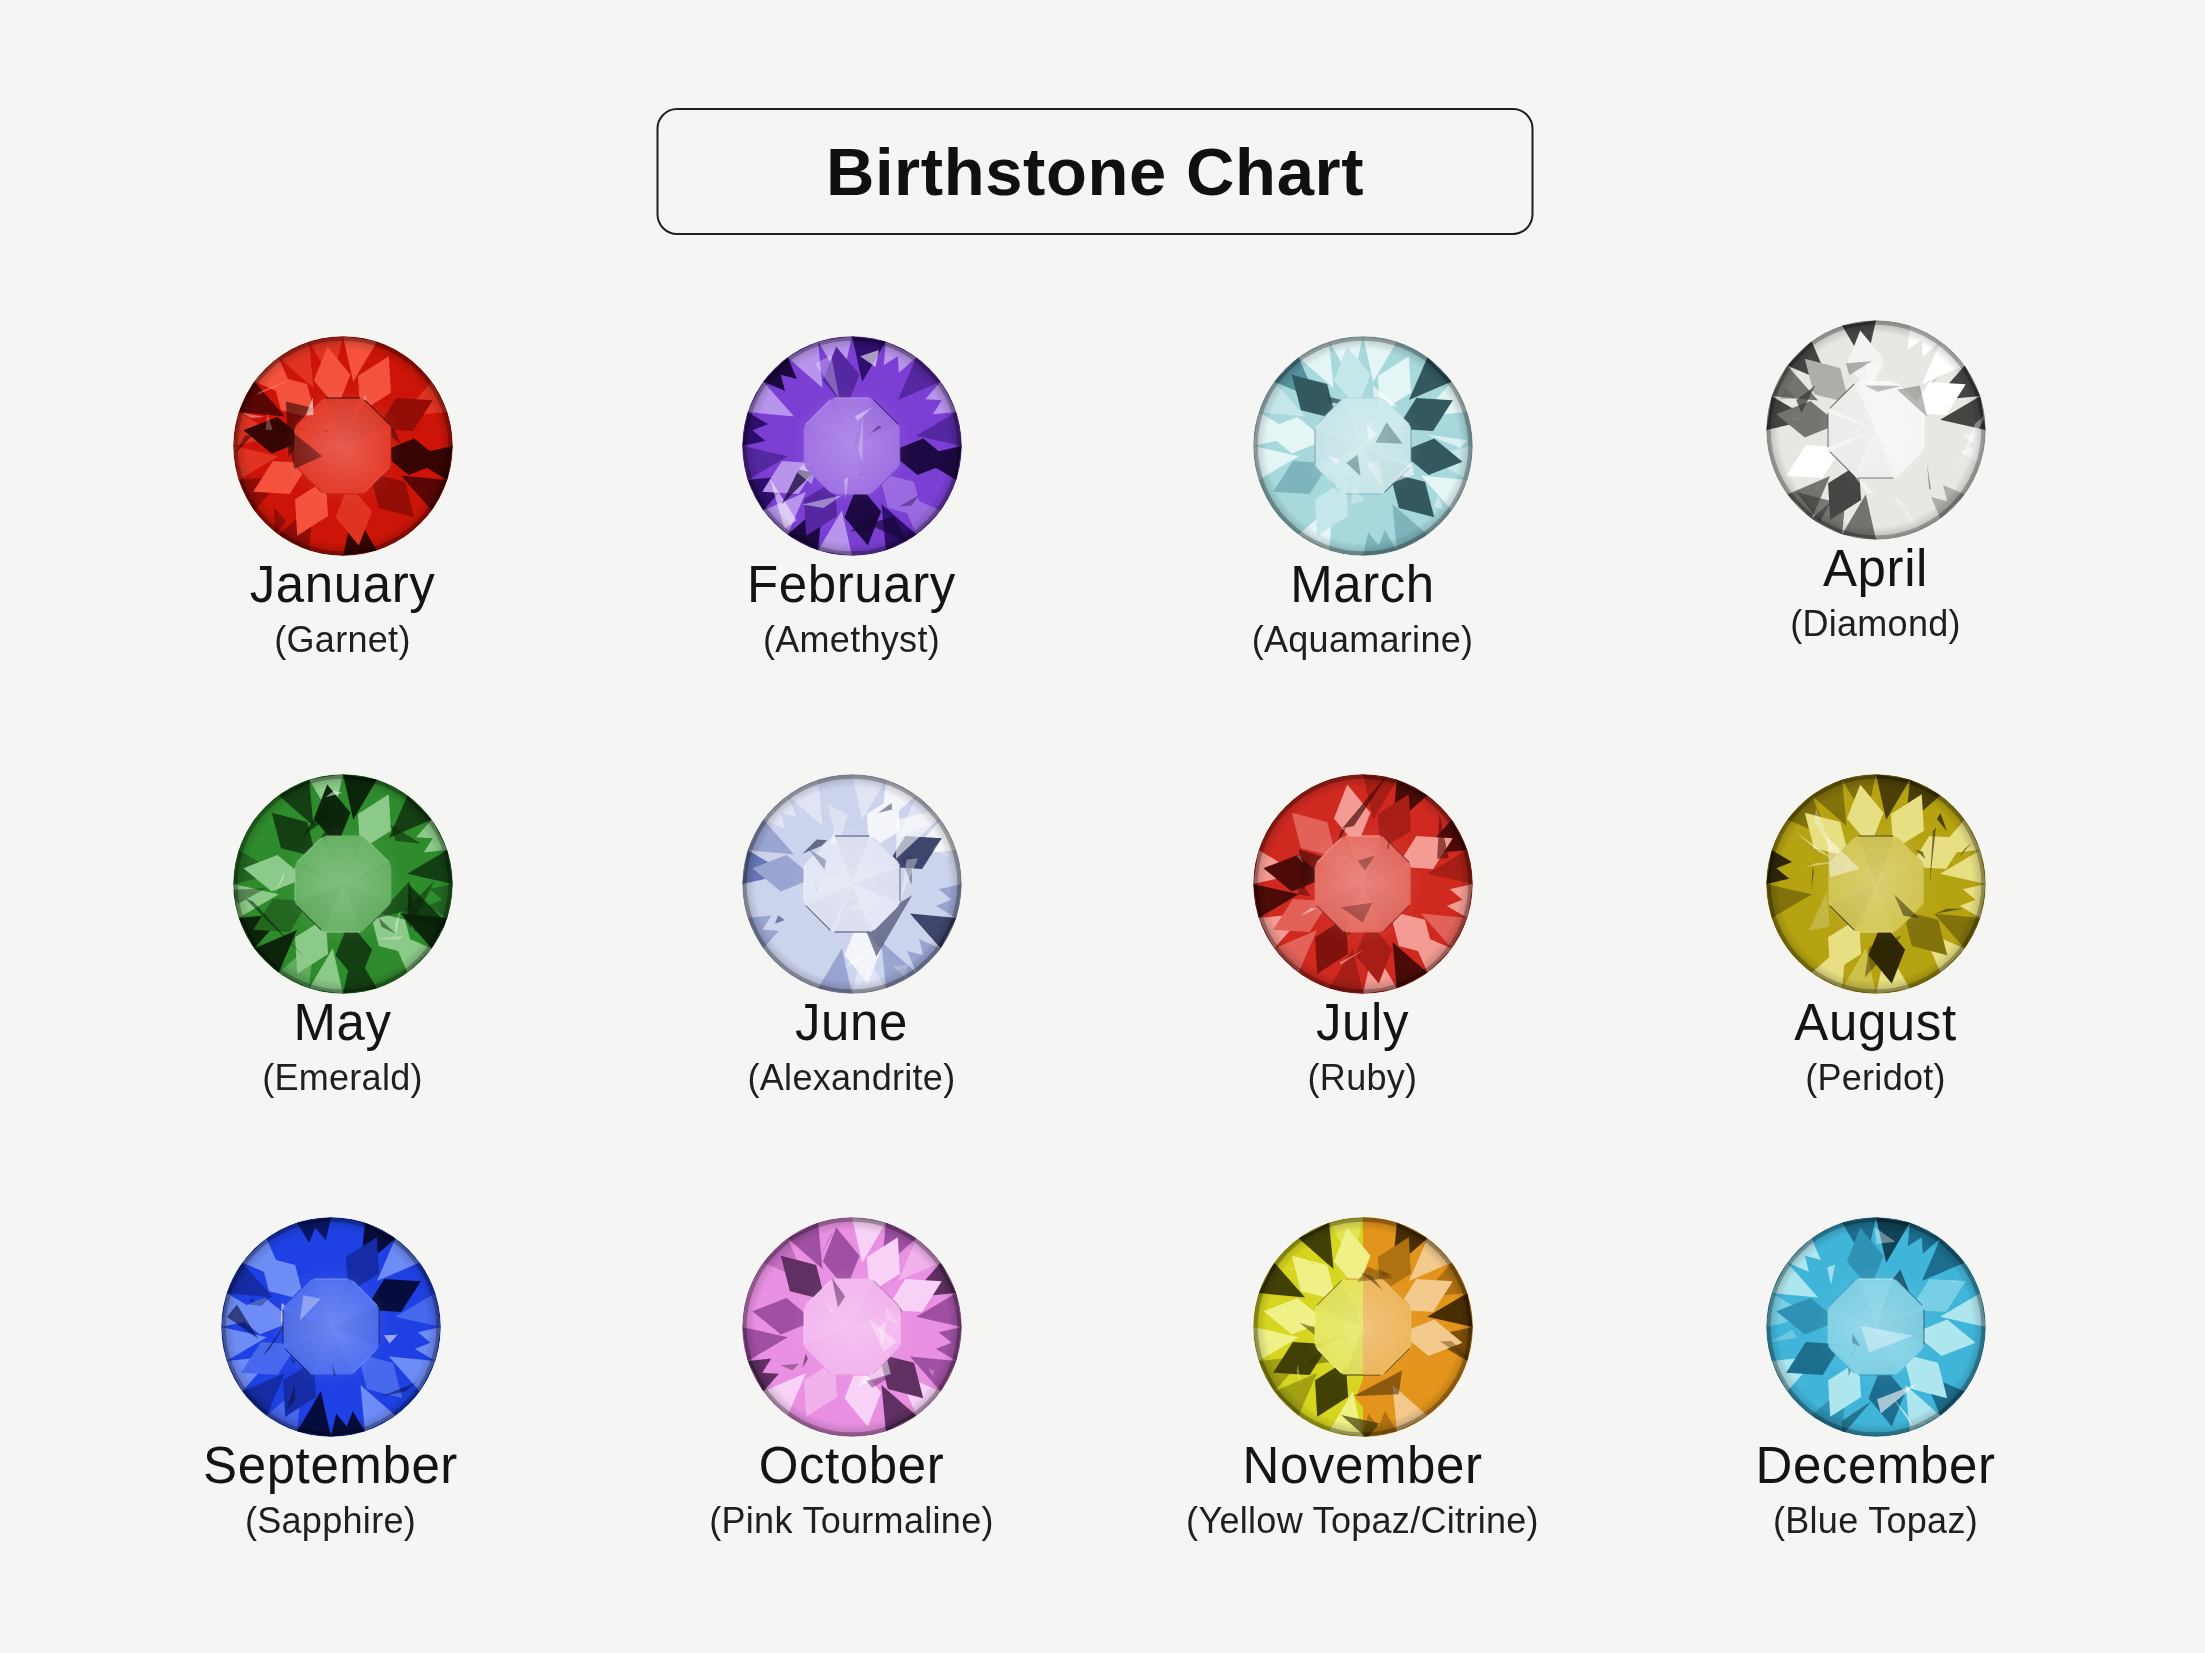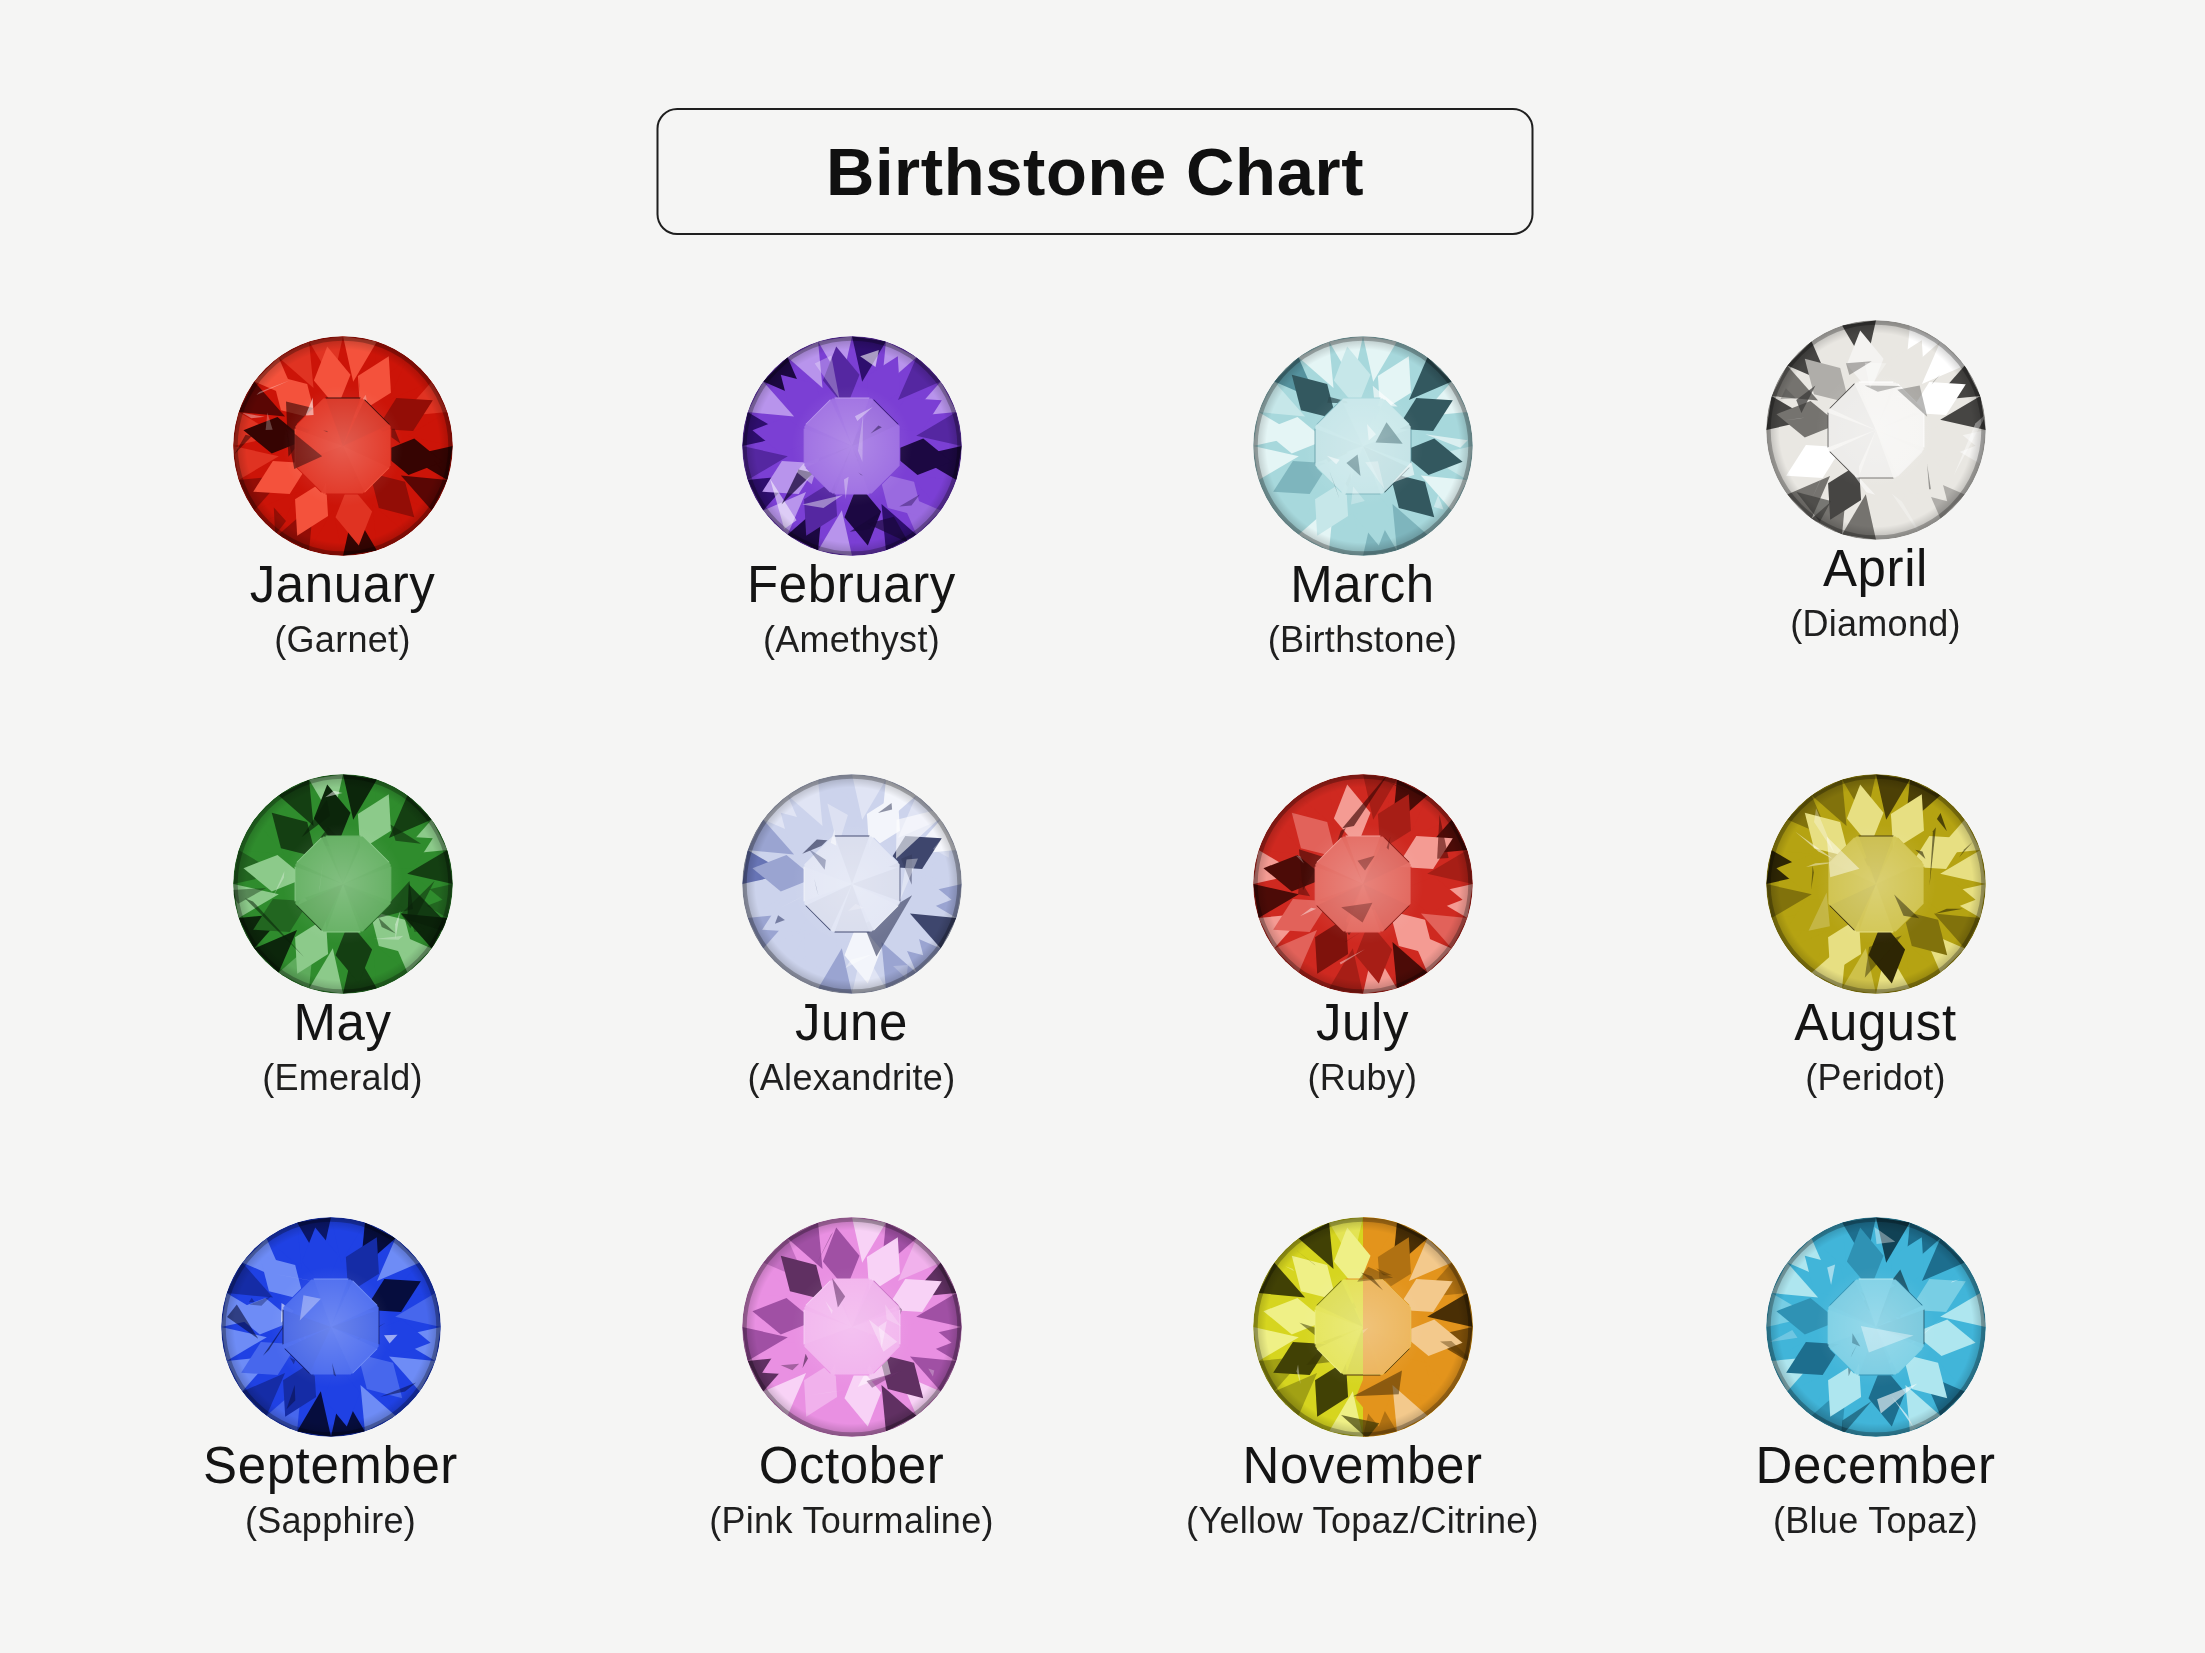--- a/index.html
+++ b/index.html
@@ -270,21 +270,21 @@
             <polygon points="3.6,-19.6 5.1,-4.9 11.6,-10.6" fill="#ffffff" opacity="0.47"></polygon>
             <polygon points="-2.2,26.8 -14.8,15.1 -4.8,7.6" fill="#375f67" opacity="0.53"></polygon>
             <polygon points="45.8,25.6 43.3,14 26.3,32.9" fill="#ffffff" opacity="0.55"></polygon>
             <polygon points="21,-21.1 11.2,-3.2 35.4,-1.9" fill="#375f67" opacity="0.50"></polygon>
             <polygon points="-8.8,36.2 1.6,49.2 -10.7,52.3" fill="#ffffff" opacity="0.27"></polygon>
             <circle cx="0" cy="0" r="98" fill="url(#gem-sheen)"></circle>
             <circle cx="0" cy="0" r="96" fill="none" stroke="rgba(0,0,0,0.25)" stroke-width="4"></circle>
           </g>
         </svg>
     <div class="month">March</div>
-    <div class="stone">(Birthstone)</div>
+    <div class="stone">(Aquamarine)</div>
   </div>
       <div class="cell" style="left: 1620px; top: 318px;">
     <svg class="gem" viewBox="-100 -100 200 200" xmlns="http://www.w3.org/2000/svg">
           <g clip-path="url(#gem-clip)">
             <circle cx="0" cy="0" r="98" fill="#e9e7e2"></circle>
             <polygon points="98,0 93.2,30.3 57.3,9.1" fill="#f4f3f1"></polygon>
             <polygon points="93.2,30.3 79.3,57.6 51.7,26.3" fill="#e9e7e2"></polygon>
             <polygon points="79.3,57.6 57.6,79.3 41,41" fill="#afada9"></polygon>
             <polygon points="57.6,79.3 30.3,93.2 26.3,51.7" fill="#e9e7e2"></polygon>
             <polygon points="30.3,93.2 0,98 9.1,57.3" fill="#e9e7e2"></polygon>

